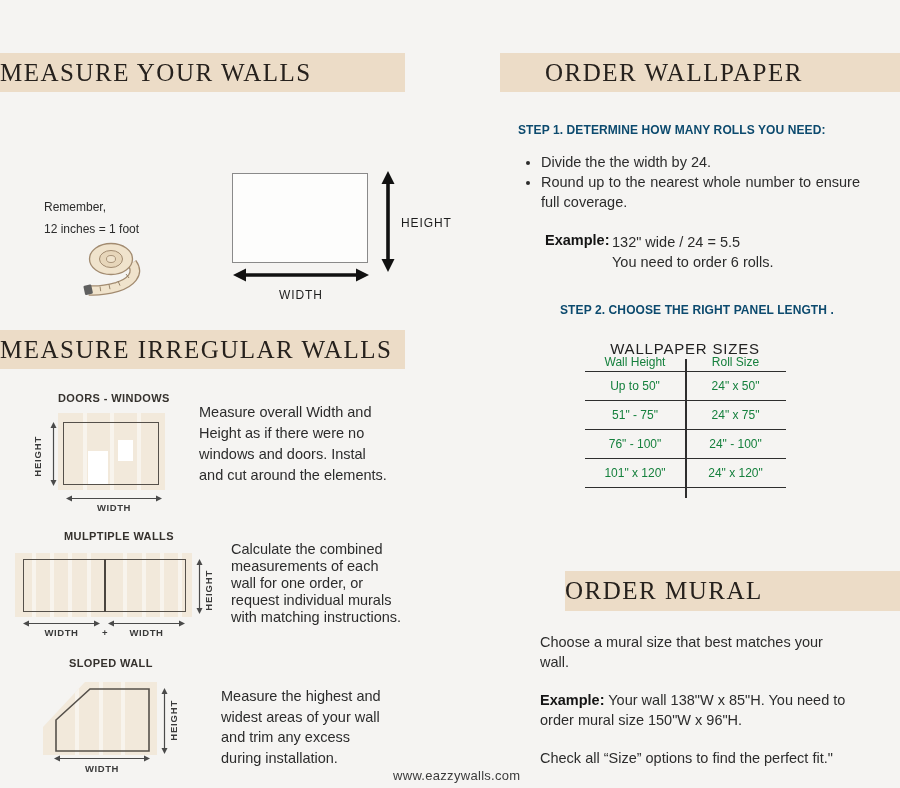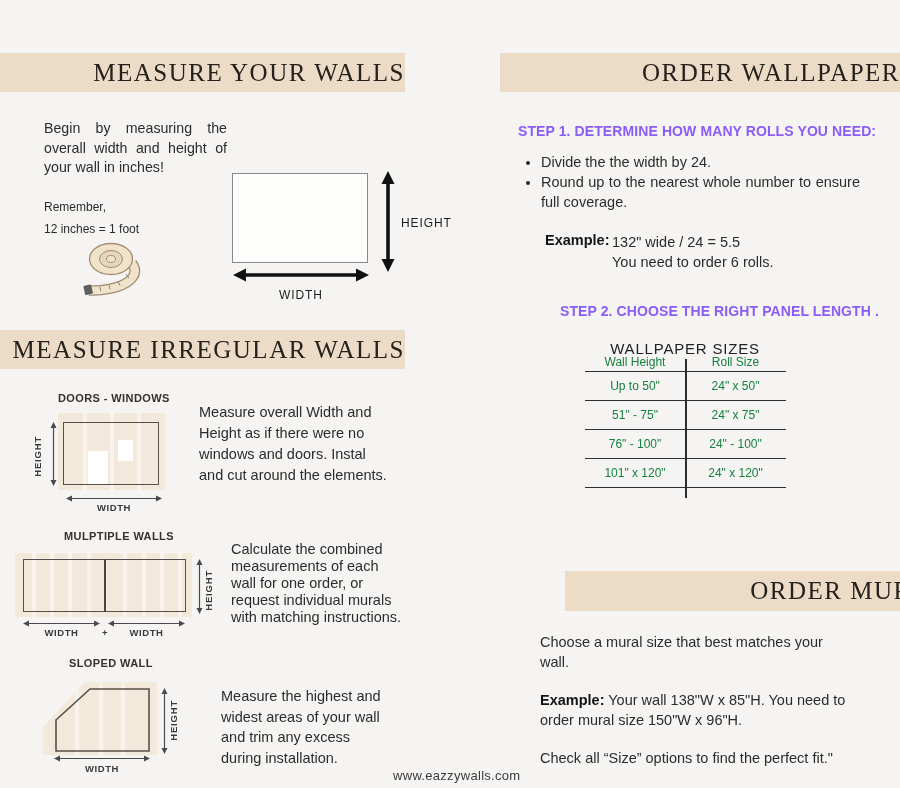--- a/index.html
+++ b/index.html
@@ -8,42 +8,42 @@
   }
   *{margin:0;padding:0;box-sizing:border-box;}
   html,body{background:#e9e9e9;}
   #canvas{
     position:relative;width:900px;height:788px;background:var(--bg);
     font-family:"Liberation Sans","DejaVu Sans",sans-serif;color:var(--body);
     overflow:hidden;margin:0 auto;
   }
   .abs{position:absolute;}
   .banner{
-    position:absolute;background:var(--banner);display:flex;align-items:center;justify-content:flex-end;
+    position:absolute;background:var(--banner);display:flex;align-items:center;justify-content:flex-start;
     font-family:"Liberation Serif","DejaVu Serif",serif;font-size:25px;letter-spacing:1.5px;
     color:var(--ink);font-weight:400;white-space:nowrap;
   }
   .prelines{white-space:pre-line;}
   .intro{left:44px;top:119px;width:183px;font-size:14.2px;line-height:19.5px;text-align:justify;}
   .remember{left:44px;top:196px;font-size:12px;line-height:22px;}
   .minihead{position:absolute;font-weight:700;font-size:11px;letter-spacing:0.4px;color:#35312d;white-space:nowrap;}
   .desc{position:absolute;font-size:14.5px;color:var(--body);}
   .dimbig{position:absolute;font-size:12px;letter-spacing:0.9px;color:#1d1d1d;font-weight:500;}
   .dimsmall{position:absolute;font-size:9.5px;font-weight:600;letter-spacing:0.6px;color:#3a3a3a;text-align:center;}
   .vtext{
     position:absolute;font-size:9.5px;font-weight:600;letter-spacing:0.8px;color:#3a3a3a;
     writing-mode:vertical-rl;transform:rotate(180deg);
   }
   .beige{position:absolute;background:var(--beige);}
   .seam{position:absolute;top:0;bottom:0;width:4px;background:var(--seam);}
   .wallrect{position:absolute;border:1.6px solid var(--outline);}
   .whitecut{position:absolute;background:#ffffff;}
   .bold{font-weight:700;}
   
-  .stephead{position:absolute;font-weight:700;font-size:14px;color:#8b5cf6;letter-spacing:0.1px;white-space:nowrap;text-align:right;}
+  .stephead{position:absolute;font-weight:700;font-size:12px;color:#0c4a6e;letter-spacing:0.1px;white-space:nowrap;text-align:right;}
   .bullets{position:absolute;left:524px;top:152px;width:336px;font-size:14.5px;line-height:20px;list-style:disc;padding-left:17px;}
   .bullets li{text-align:justify;}
   .example-label{position:absolute;font-weight:700;font-size:14.5px;color:#141414;}
   .example-body{position:absolute;font-size:14.5px;line-height:20px;}
   .table-title{position:absolute;left:535px;top:340px;width:300px;text-align:center;font-size:15px;letter-spacing:0.8px;color:#222;}
   .sizes-table{position:absolute;left:585px;top:352px;width:201px;font-size:12px;color:#15803d;}
   .trow{display:flex;height:29px;align-items:center;border-bottom:1.6px solid var(--line);}
   .trow.thead{height:20px;}
   .c1{width:100px;text-align:center;}
   .c2{flex:1;text-align:center;}
@@ -54,21 +54,20 @@
 </style>
 </head>
 <body>
 
 <div id="canvas">
 
   <div class="banner" style="left:0;top:53px;width:405px;height:39px;">
     <span>MEASURE YOUR WALLS</span>
   </div>
 
-  <div class="abs intro">Begin by measuring the overall width and height of your wall in inches!</div>
   <div class="abs remember prelines">Remember,
 12 inches = 1 foot</div>
 
   <svg class="abs" style="left:80px;top:238px;" width="70" height="60" viewBox="0 0 70 60">
     <path d="M52,25 C60,36 50,45 37,49 C28,51.5 17,53 9,52.5" fill="none" stroke="#a28b70" stroke-width="10.5"></path>
     <path d="M52,25 C60,36 50,45 37,49 C28,51.5 17,53 9,52.5" fill="none" stroke="#f0e3cc" stroke-width="8"></path>
     <line x1="46" y1="36" x2="49" y2="40" stroke="#8d7a60" stroke-width="0.9"></line>
     <line x1="38" y1="43" x2="40" y2="47.6" stroke="#8d7a60" stroke-width="0.9"></line>
     <line x1="29" y1="46.5" x2="30" y2="51.2" stroke="#8d7a60" stroke-width="0.9"></line>
     <line x1="20" y1="48.5" x2="20.7" y2="53.2" stroke="#8d7a60" stroke-width="0.9"></line>
@@ -185,21 +184,21 @@
     <line x1="3" y1="4.5" x2="93" y2="4.5" stroke="#4a4a4a" stroke-width="1.2"></line>
     <polygon points="0,4.5 6,1.5 6,7.5" fill="#4a4a4a"></polygon>
       <polygon points="96,4.5 90,1.5 90,7.5" fill="#4a4a4a"></polygon>
   </svg>
   <div class="dimsmall" style="left:54px;top:763px;width:96px;">WIDTH</div>
   <div class="desc prelines" style="left:204px;top:686px;line-height:20.5px;margin-left:17px;">Measure the highest and
 widest areas of your wall
 and trim any excess
 during installation.</div>
 
-  <div class="banner" style="left:500px;top:53px;width:400px;height:39px;">
+  <div class="banner" style="left:500px;top:53px;width:400px;height:39px;padding-left:45px;">
     <span>ORDER WALLPAPER</span>
   </div>
 
   <div class="stephead" style="left:518px;top:123px;">STEP 1. DETERMINE HOW MANY ROLLS YOU NEED:</div>
 
   <ul class="bullets">
     <li>Divide the the width by 24.</li>
     <li>Round up to the nearest whole number to ensure full coverage.</li>
   </ul>
 

